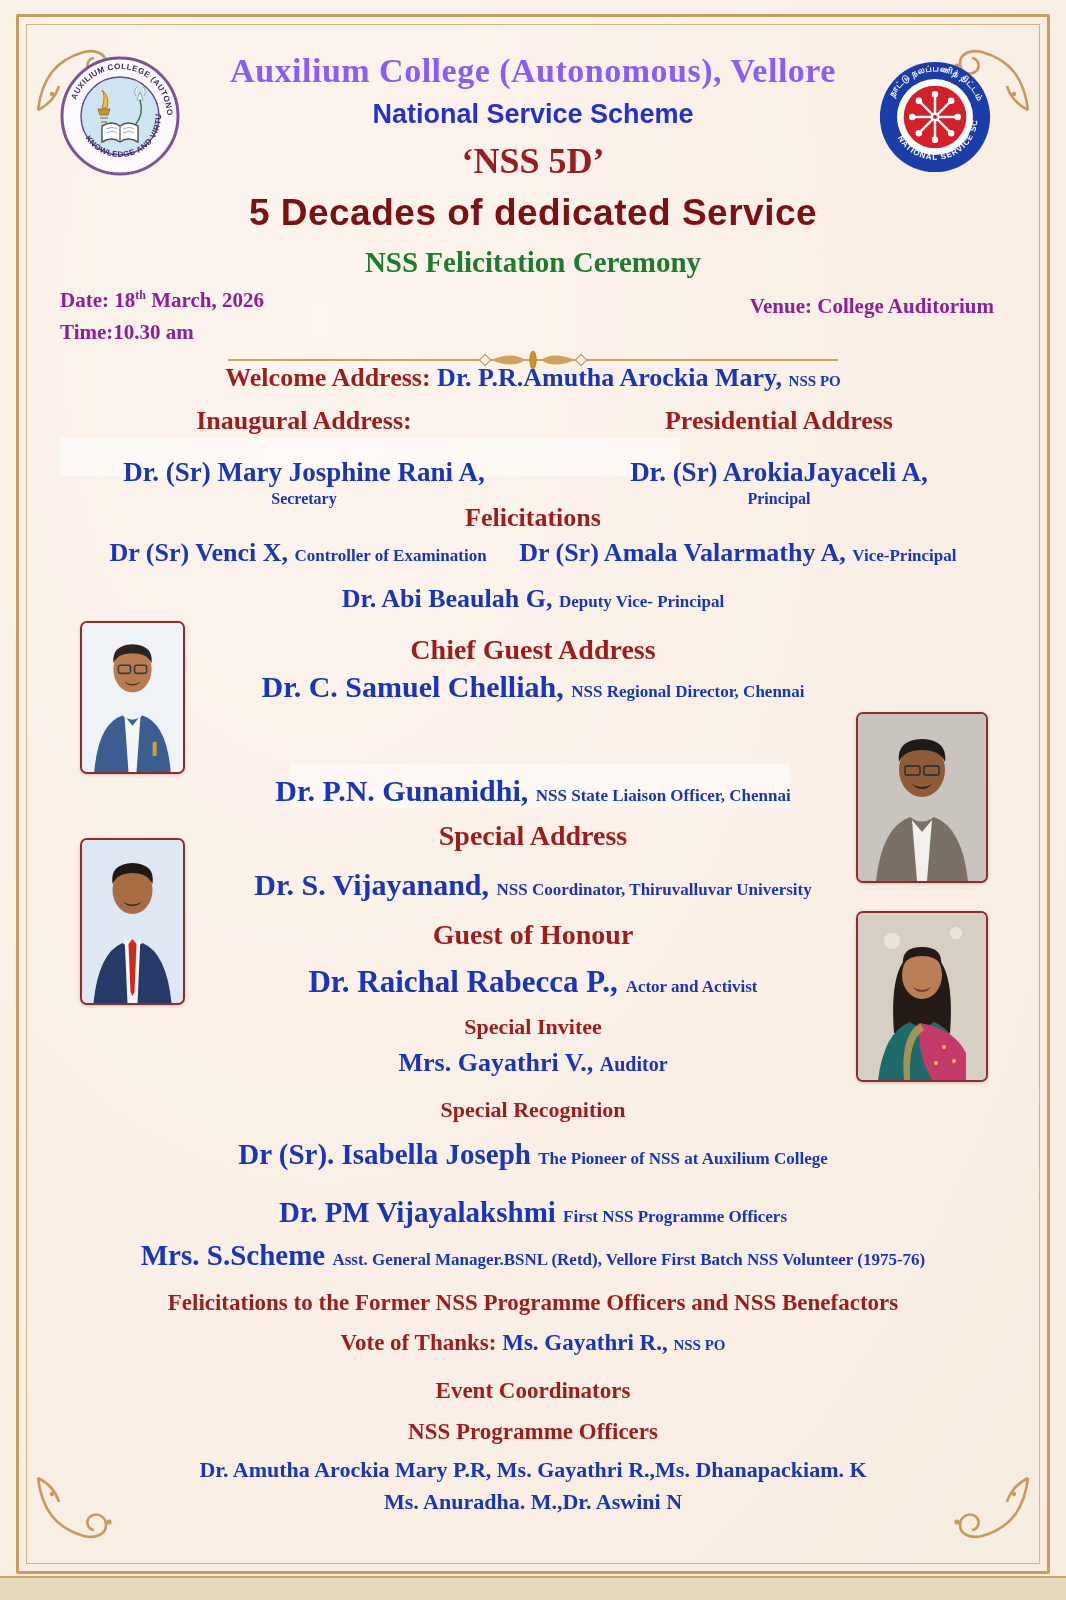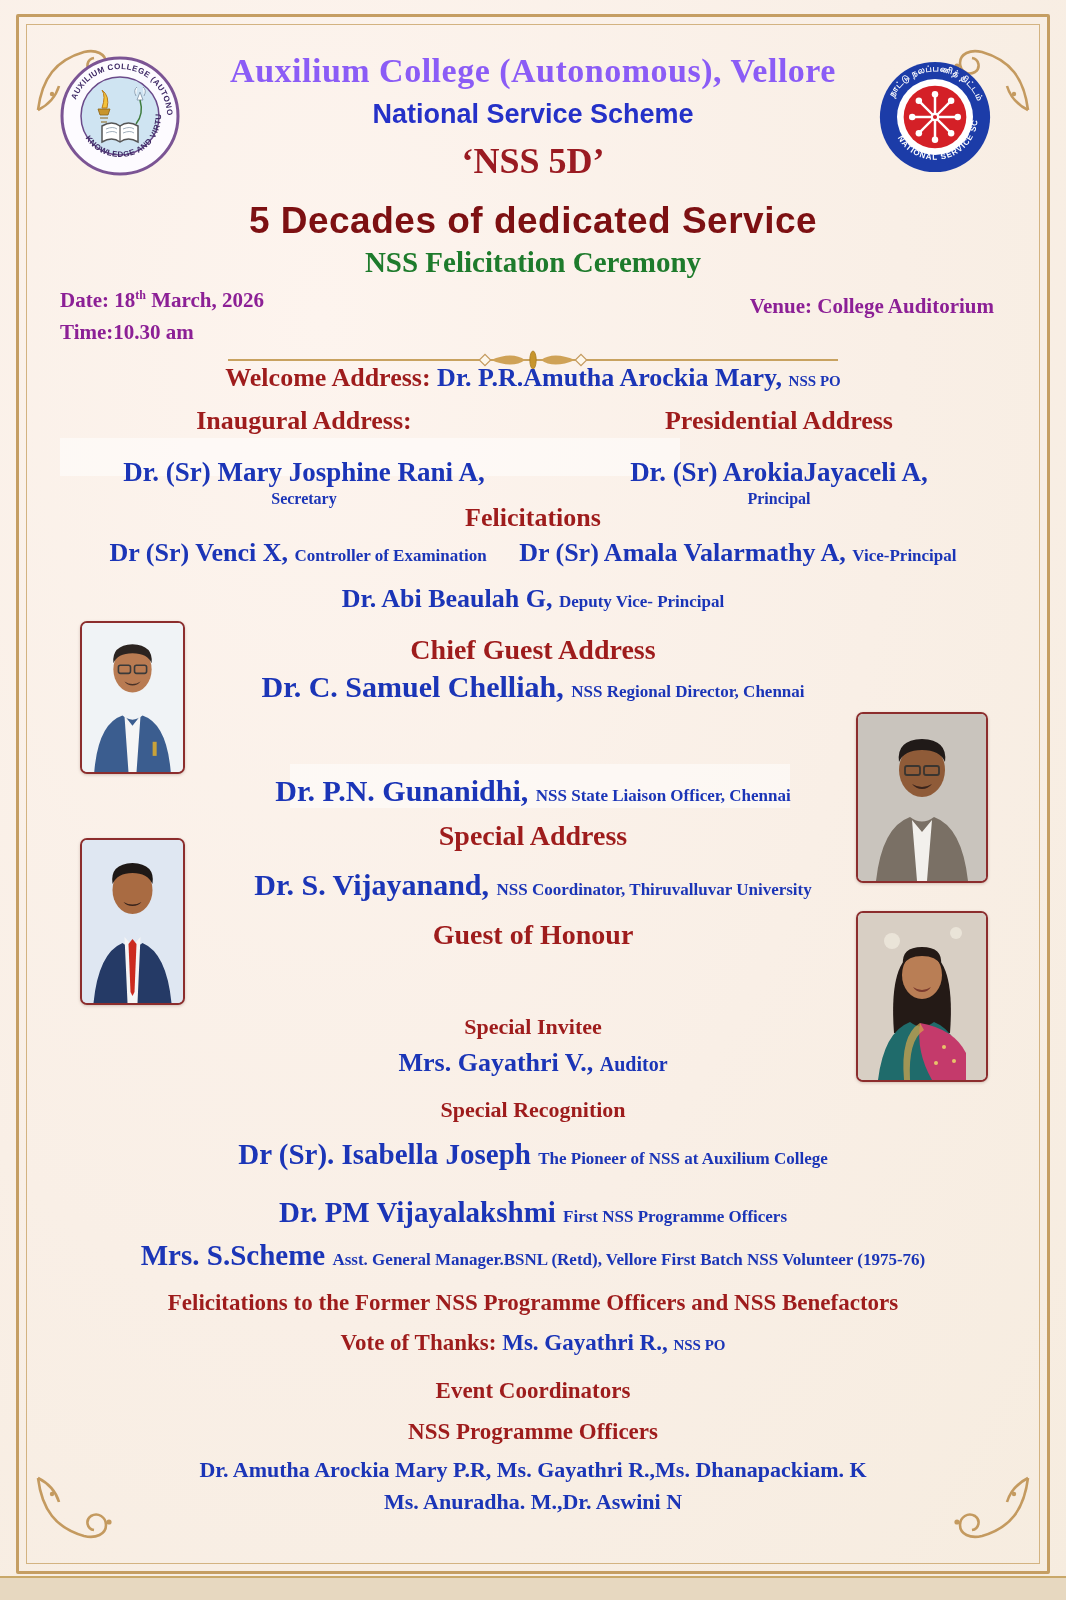--- a/index.html
+++ b/index.html
@@ -19,21 +19,21 @@
 
   .hl-band{position:absolute; background:rgba(255,255,255,0.5);}
   .band1{left:60px; top:438px; width:620px; height:38px;}
   .band2{left:290px; top:764px; width:500px; height:44px;}
 
   .center{position:absolute; left:0; width:100%; text-align:center;}
 
   .title{top:52px; font-size:34px; font-weight:bold; color:#8b5cf6; letter-spacing:0.5px;}
   .scheme{top:99px; font-size:27px; font-weight:bold; font-family:"Liberation Sans",sans-serif; color:#2531c8;}
   .code{top:140px; font-size:36px; font-weight:bold; color:#9a1b22;}
-  .theme{top:192px; font-size:37px; font-weight:900; font-family:"Liberation Sans",sans-serif; color:#7d1012; letter-spacing:0.5px;margin-top:8px;}
+  .theme{top:192px; font-size:37px; font-weight:900; font-family:"Liberation Sans",sans-serif; color:#7d1012; letter-spacing:0.5px;}
   .ceremony{top:246px; font-size:29px; font-weight:bold; color:#1e7b2c;}
 
   .info{position:absolute; font-size:21px; font-weight:bold; color:#8c2096;}
   .date{left:60px; top:288px;}
   .time{left:60px; top:320px;}
   .venue{right:72px; top:294px;}
   .sup{font-size:12px; vertical-align:super;}
 
   .divider{position:absolute; top:349px; left:228px; width:610px; height:22px;}
   .divider .line{position:absolute; top:10px; left:0; width:100%; height:1.5px; background:#c8a260;}
@@ -254,20 +254,21 @@
 
   <div class="line-row chief-h sec-h h-red">Chief Guest Address</div>
   <div class="line-row chief-n"><span class="name">Dr. C. Samuel Chelliah, </span><span class="role role-md">NSS Regional Director, Chennai</span></div>
 
   <div class="line-row keynote-n"><span class="name">Dr. P.N. Gunanidhi, </span><span class="role role-md">NSS State Liaison Officer, Chennai</span></div>
 
   <div class="line-row spaddr-h sec-h h-red">Special Address</div>
   <div class="line-row spaddr-n"><span class="name">Dr. S. Vijayanand, </span><span class="role role-md">NSS Coordinator, Thiruvalluvar University</span></div>
 
   <div class="line-row honour-h sec-h h-red">Guest of Honour</div>
+  <div class="line-row honour-n"><span class="name">Dr. Raichal Rabecca P., </span><span class="role role-md">Actor and Activist</span></div>
 
   <div class="line-row invitee-h sec-h-sm h-red">Special Invitee</div>
   <div class="line-row invitee-n"><span class="name">Mrs. Gayathri V., </span><span class="role" style="font-size:20px">Auditor</span></div>
 
   <div class="line-row recog-h sec-h-sm h-red">Special Recognition</div>
   <div class="line-row recog-n1"><span class="name">Dr (Sr). Isabella Joseph </span><span class="role role-md">The Pioneer of NSS at Auxilium College</span></div>
   <div class="line-row recog-n2"><span class="name">Dr. PM Vijayalakshmi </span><span class="role role-md">First NSS Programme Officers</span></div>
   <div class="line-row recog-n3"><span class="name">Mrs. S.Scheme </span><span class="role role-md">Asst. General Manager.BSNL (Retd), Vellore First Batch NSS Volunteer (1975-76)</span></div>
 
   <div class="line-row felformer h-red">Felicitations to the Former NSS Programme Officers and NSS Benefactors</div>

